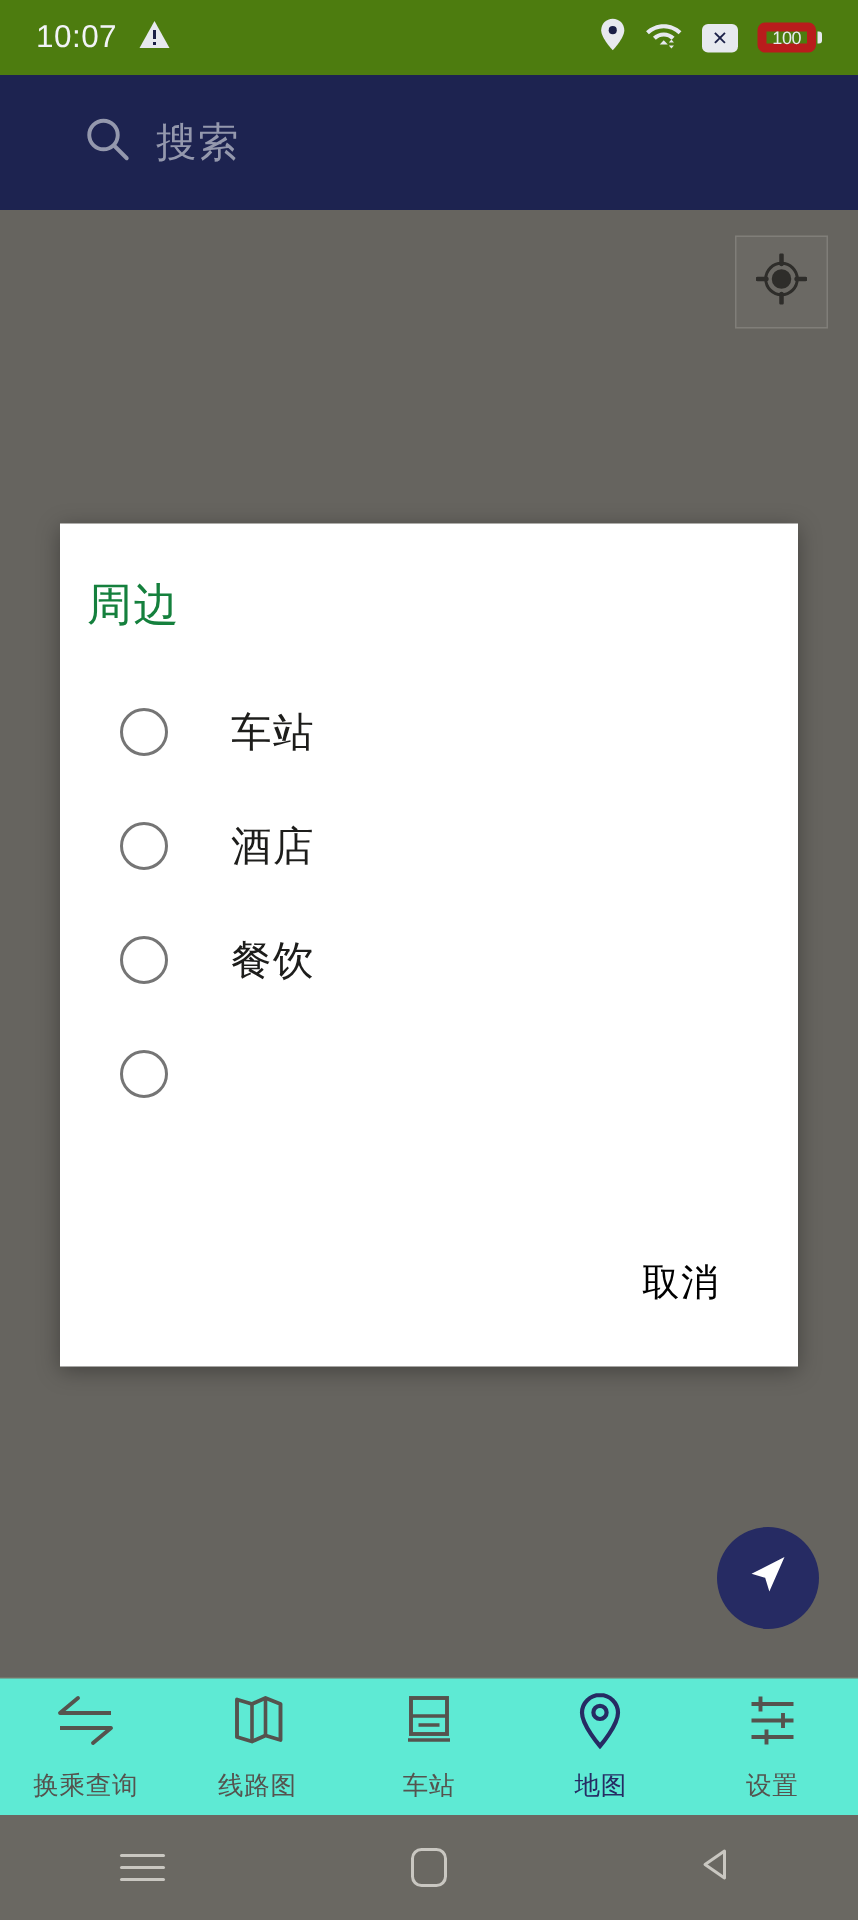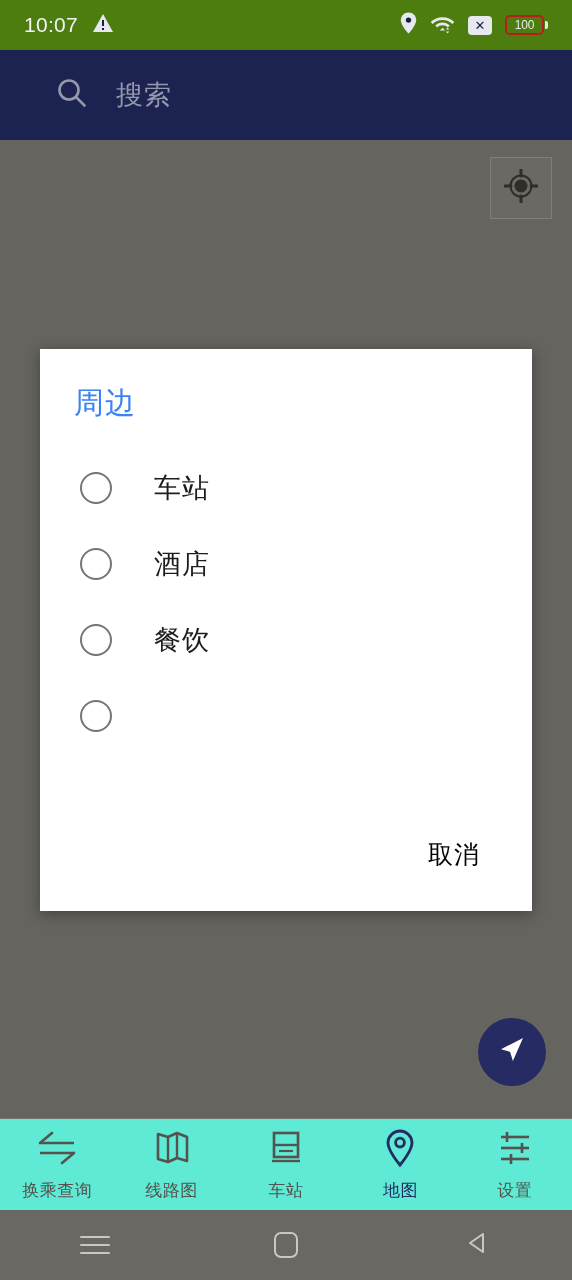--- a/index.html
+++ b/index.html
@@ -39,21 +39,21 @@
   }
   .sb-icon { display: block; }
 
   .battery-wrap {
     position: relative;
     display: flex;
     align-items: center;
   }
   .battery-body {
     width: 39px; height: 20px;
-    border: 2px solid #b91c1c;
+    border: 6px solid #b91c1c;
     border-radius: 5px;
     display: flex;
     align-items: center;
     justify-content: center;
     box-sizing: border-box;
   }
   .battery-text {
     color: #e7e9ef;
     font-size: 12px;
     line-height: 1;
@@ -87,21 +87,21 @@
     width: 572px; height: 90px;
     background: #1d2350;
     display: flex;
     align-items: center;
     padding-left: 56px;
     box-sizing: border-box;
   }
   #search-placeholder {
     color: #9498ad;
     font-size: 27px;
-    margin-left: 28px;
+    margin-left: 16px;
     letter-spacing: 1px;
   }
 
   
   #map-area {
     position: absolute;
     left: 0; top: 140px;
     width: 572px; height: 978px;
     background: #66645f;
   }
@@ -134,23 +134,23 @@
     position: absolute;
     left: 40px; top: 349px;
     width: 492px; height: 562px;
     background: #ffffff;
     box-shadow: 0 3px 14px rgba(0,0,0,0.34);
     box-sizing: border-box;
     display: flex;
     flex-direction: column;
   }
   #dialog-title {
-    color: #3b82f6;
+    color: #15803d;
     font-size: 30px;
-    padding: 34px 0 0 34px;
+    padding: 34px 0 0 18px;
     letter-spacing: 1px;
   }
   #dialog-options {
     margin-top: 26px;
     flex: 1;
   }
   .option-row {
     display: flex;
     align-items: center;
     height: 76px;

